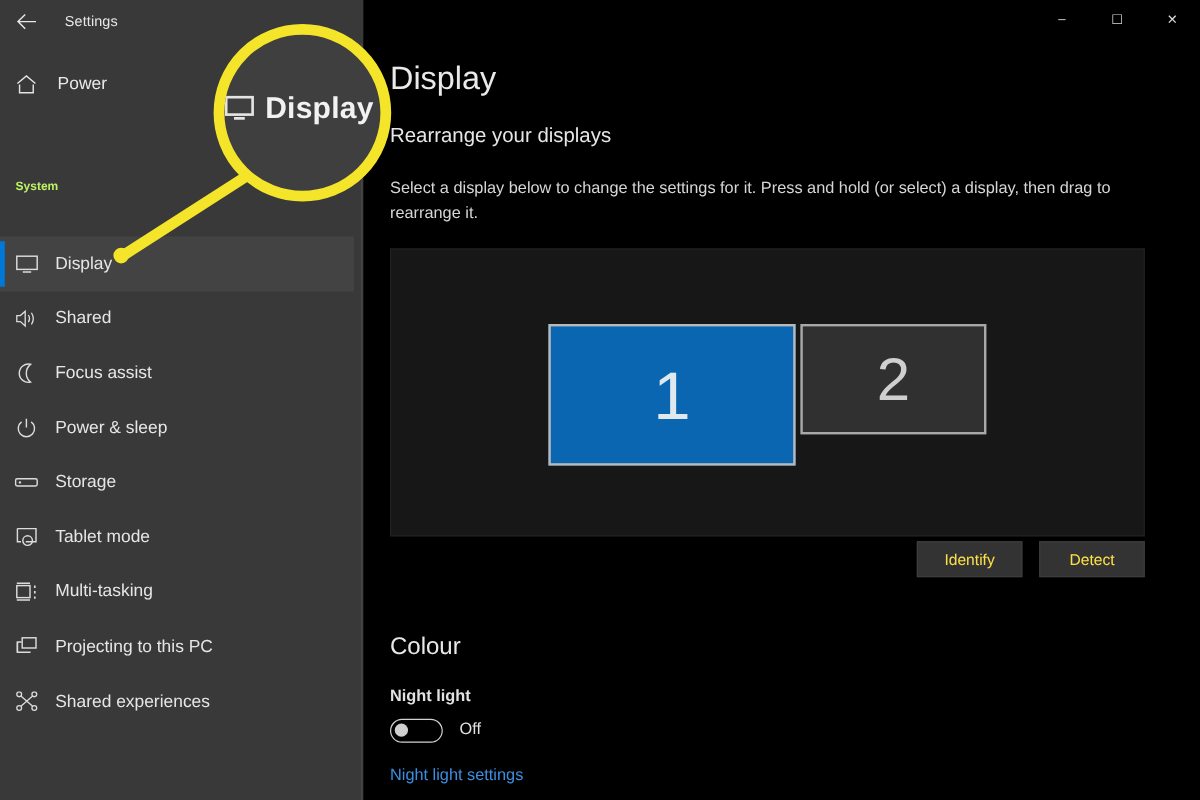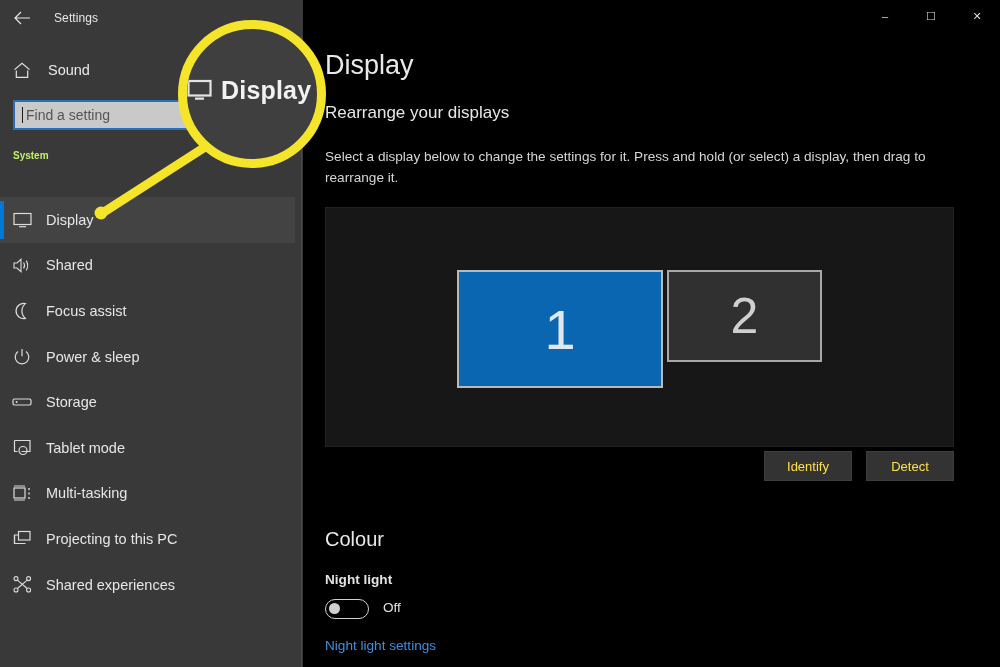--- a/index.html
+++ b/index.html
@@ -218,27 +218,23 @@
       <div class="app-title">Settings</div>
     </div>
 
     <div class="home-row">
       <div class="home-icon">
         <svg width="18" height="17" viewBox="0 0 18 17" fill="none">
           <path d="M1.5 7.6 L9 1.3 L16.5 7.6" stroke="#e4e4e4" stroke-width="1.2"></path>
           <path d="M3.3 8.4 V15.3 H14.7 V8.4" stroke="#e4e4e4" stroke-width="1.2"></path>
         </svg>
       </div>
-      <div class="home-label">Sound</div>
-    </div>
-
-    <div class="search-wrap">
-      <div class="search-caret"></div>
-      <div class="search-ph">Find a setting</div>
-    </div>
+      <div class="home-label">Power</div>
+    </div>
+
 
     <div class="group-head">System</div>
 
     <div class="nav">
 
       <div class="nav-item selected">
         <div class="accent"></div>
         <div class="nav-ico">
           <svg width="19" height="16" viewBox="0 0 19 16" fill="none">
             <rect x="1" y="1.5" width="17" height="11" stroke="#dcdcdc" stroke-width="1.2"></rect>

